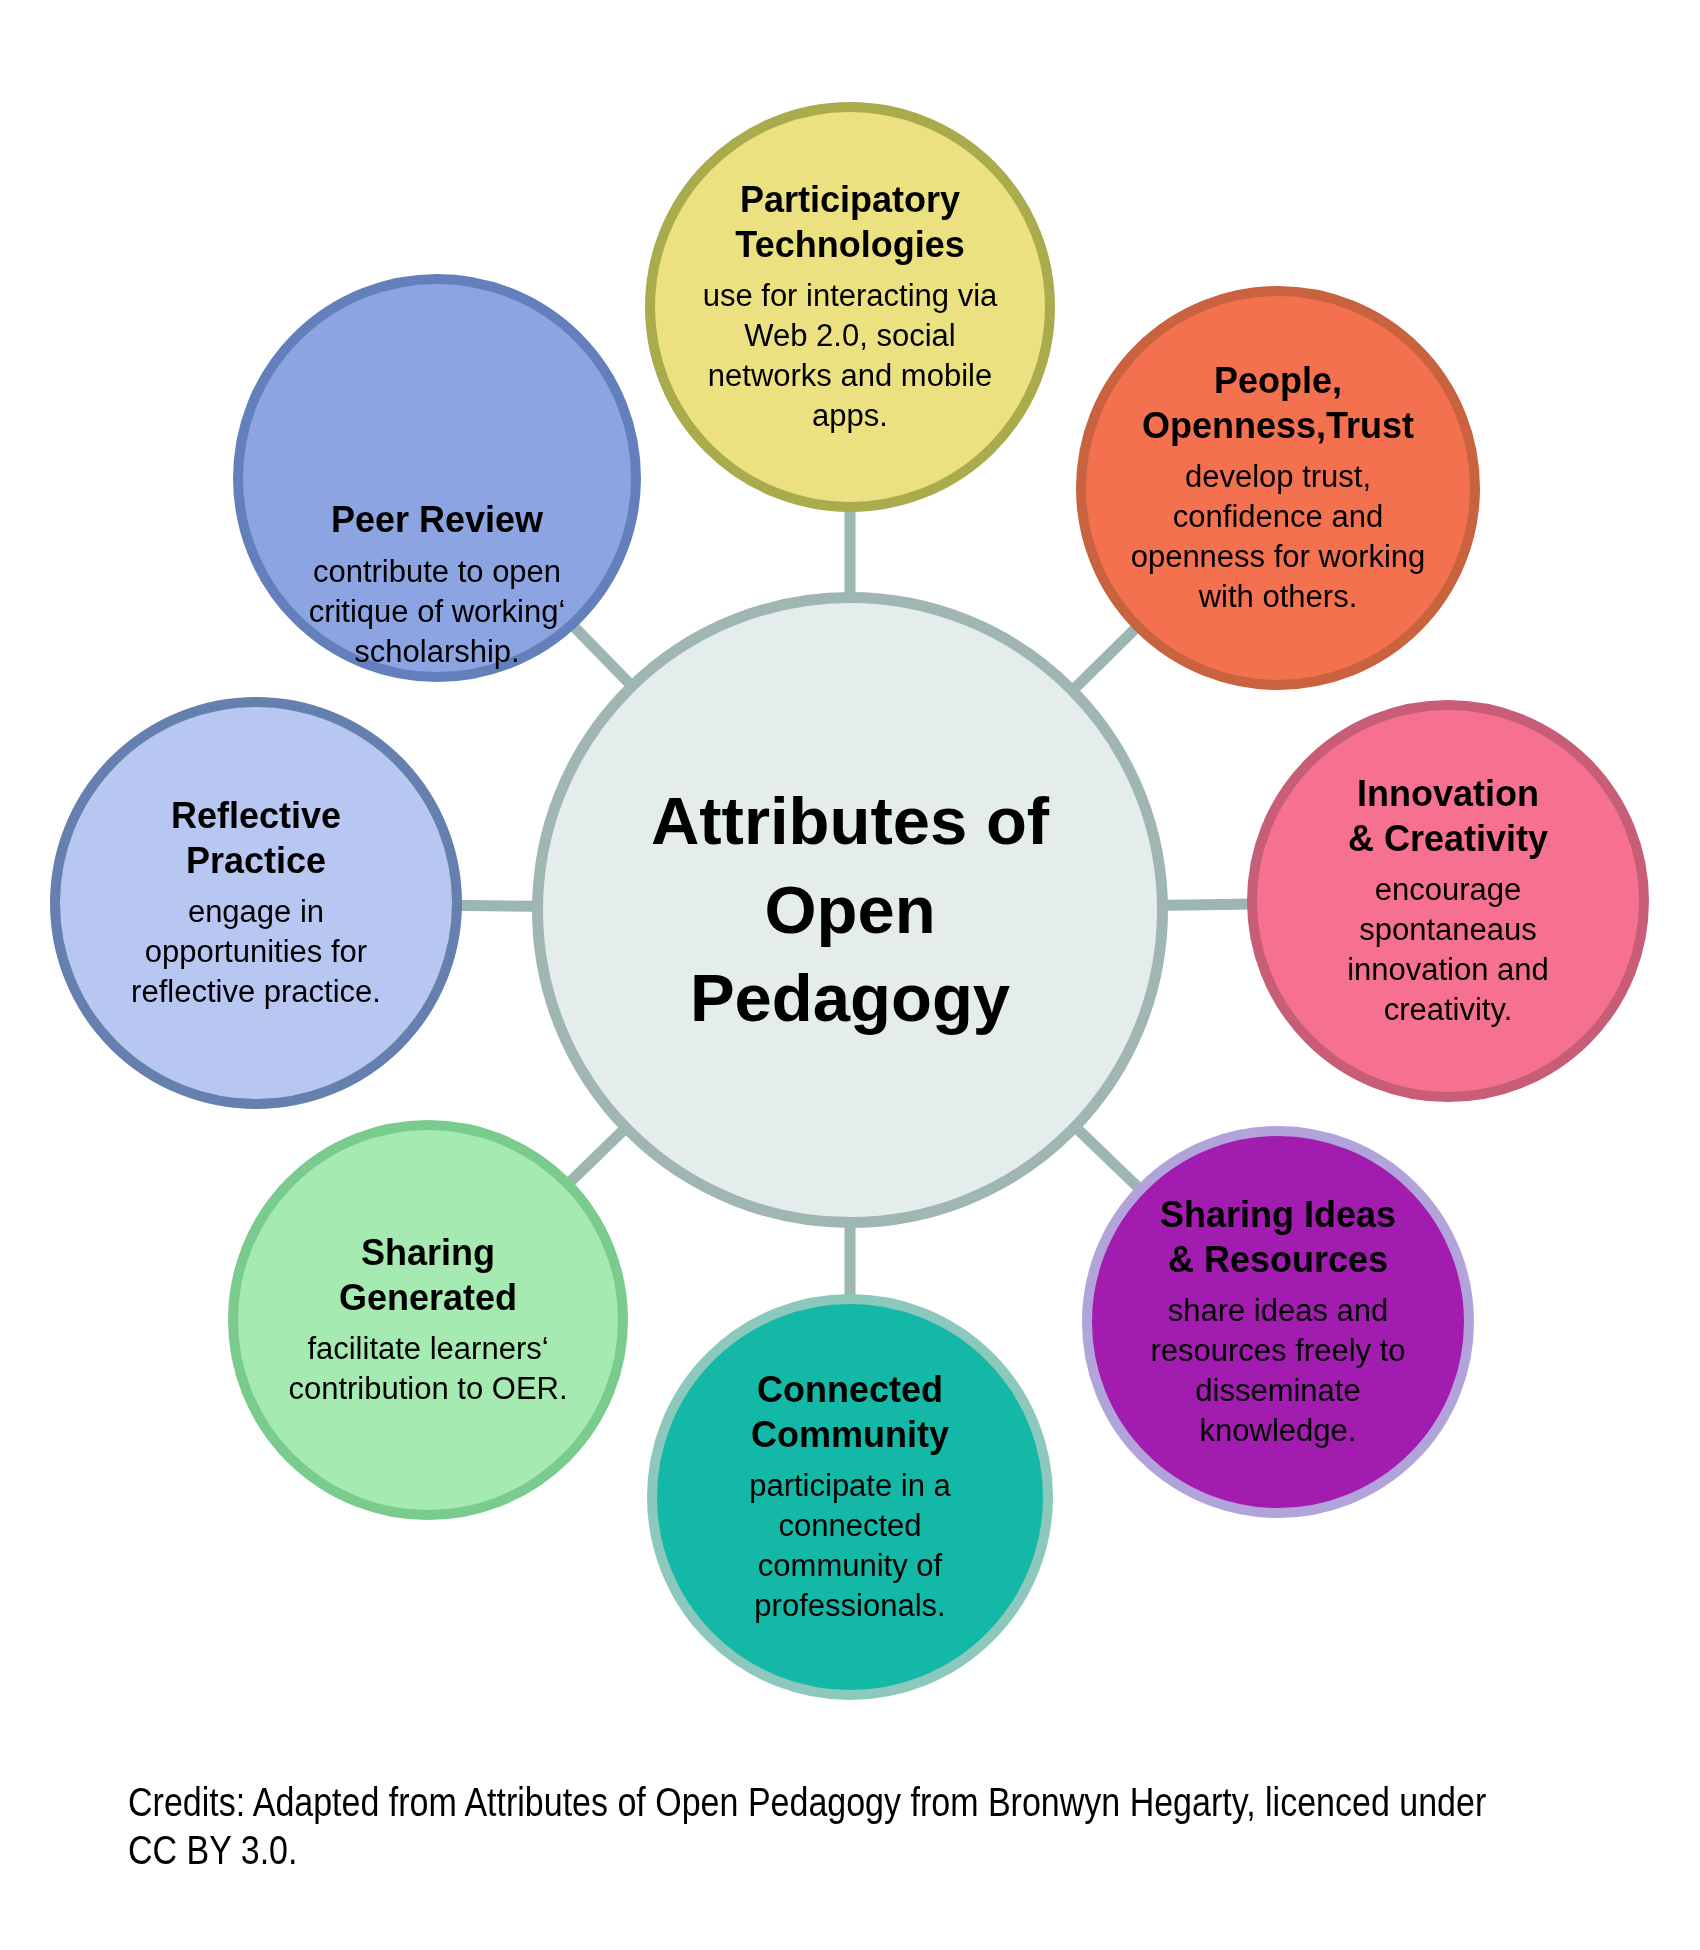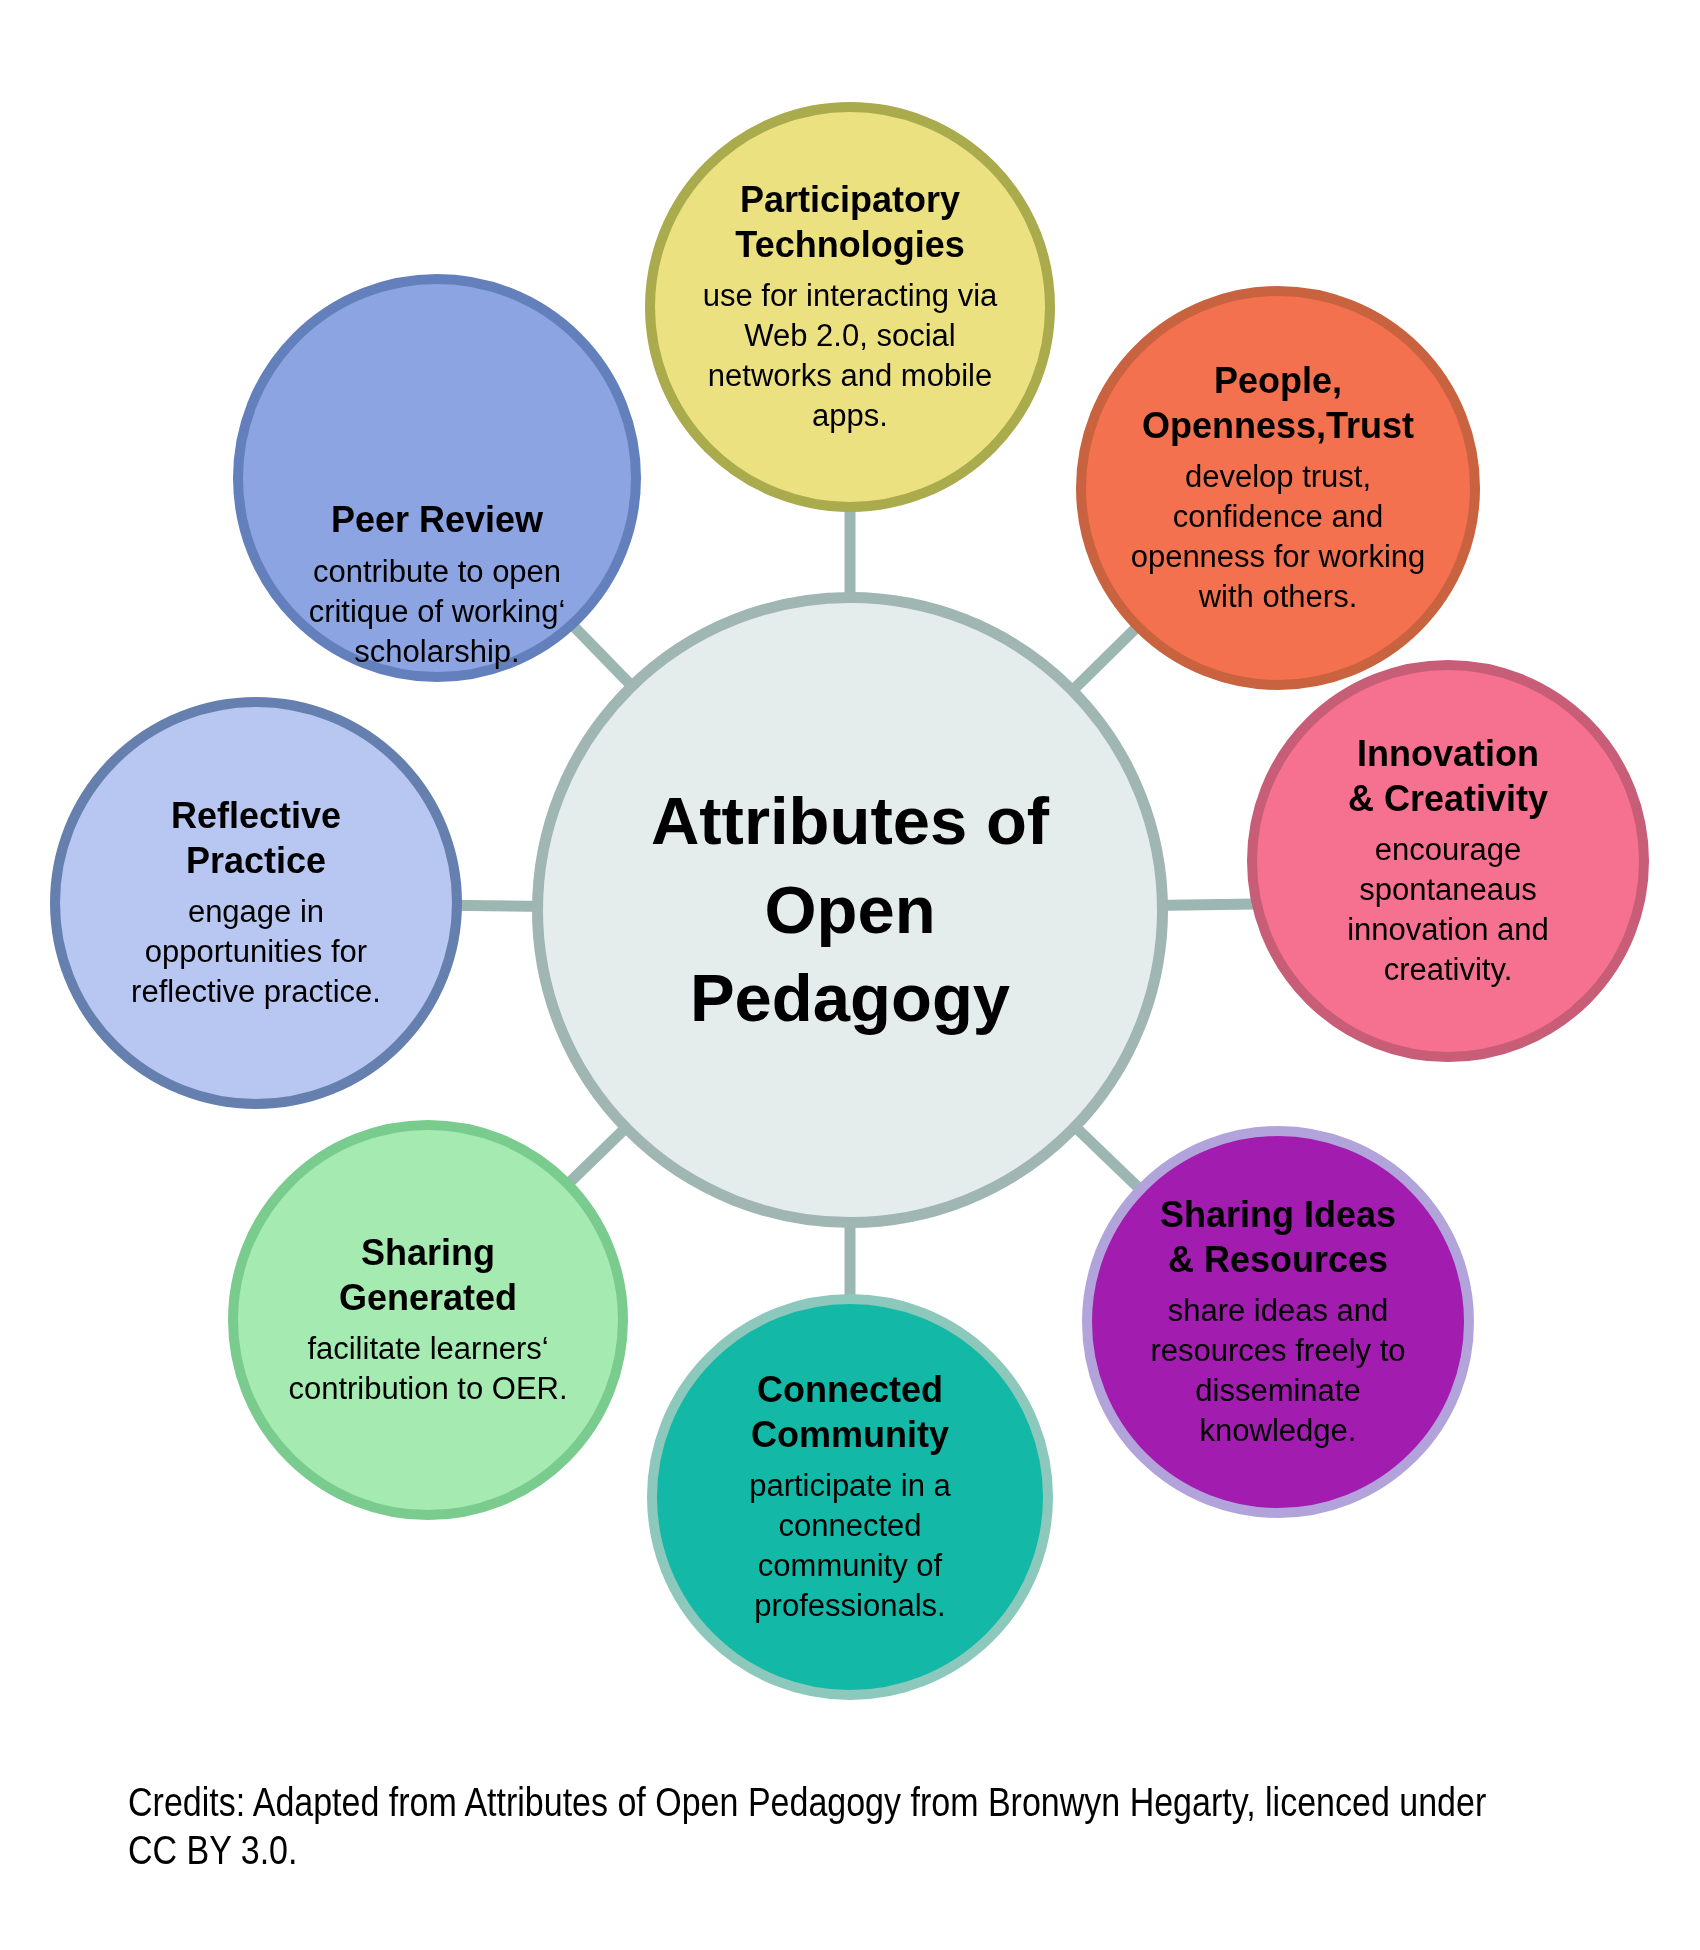--- a/index.html
+++ b/index.html
@@ -46,21 +46,21 @@
   .hub-title {
     font-weight: bold;
     font-size: 67px;
     line-height: 1.32;
     white-space: pre-line;
   }
   
   #c-hub           { left: 532px;  top: 592px;  width: 636px; height: 636px; }
   #c-participatory { left: 645px;  top: 102px;  width: 410px; height: 410px; }
   #c-people        { left: 1076px; top: 286px;  width: 404px; height: 404px; }
-  #c-innovation    { left: 1247px; top: 660px;  width: 402px; height: 402px; }
+  #c-innovation    { left: 1247px; top: 700px;  width: 402px; height: 402px; }
   #c-sharing       { left: 1082px; top: 1126px; width: 392px; height: 392px; }
   #c-connected     { left: 647px;  top: 1294px; width: 406px; height: 406px; }
   #c-learner       { left: 228px;  top: 1120px; width: 400px; height: 400px; }
   #c-reflective    { left: 50px;   top: 697px;  width: 412px; height: 412px; }
   #c-peer          { left: 233px;  top: 274px;  width: 408px; height: 408px; justify-content: flex-end; }
   .credits {
     position: absolute;
     left: 128px;
     top: 1778px;
     width: 1750px;

